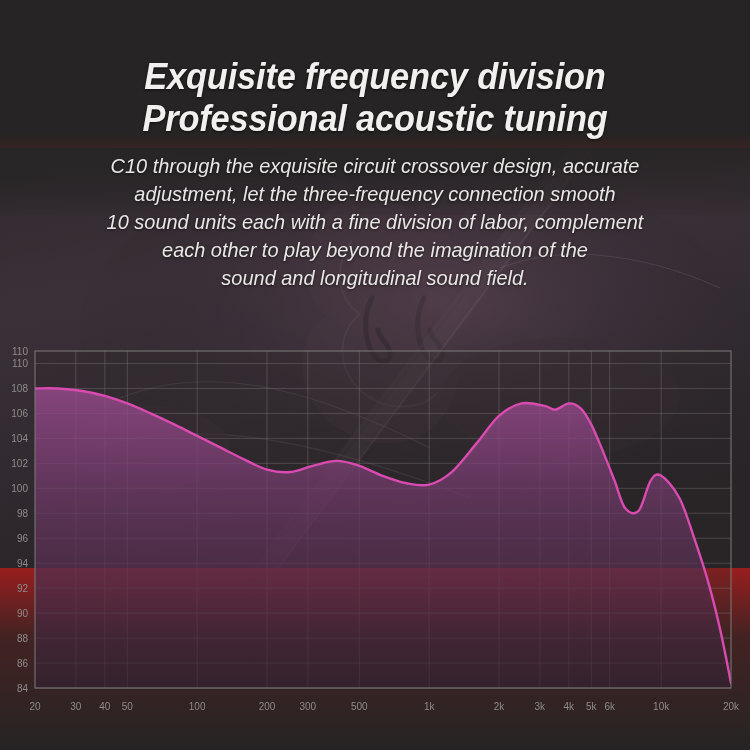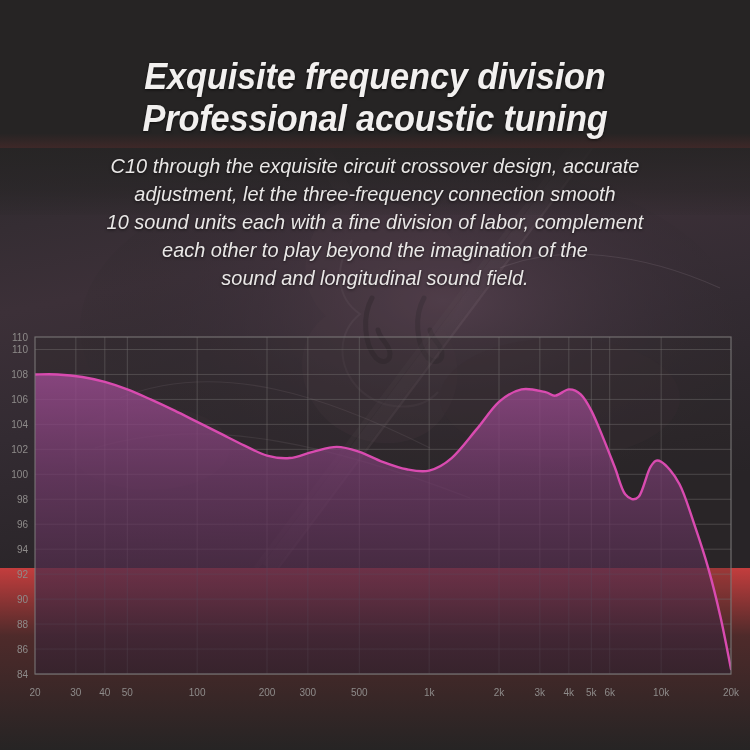--- a/index.html
+++ b/index.html
@@ -10,21 +10,21 @@
     background:#272525;
     overflow:hidden;
     position:relative;
   }
 
   
   #stage {
     position:relative;
     width:750px;
     height:750px;
-    background:#ef4444;
+    background:#b91c1c;
     overflow:hidden;
   }
 
   
   .bg-photo {
     position:absolute;
     left:0; top:148px;
     width:750px; height:420px;
     pointer-events:none;
     opacity:1;
@@ -69,21 +69,21 @@
     line-height:28px;
     color:#e9e7e6;
     text-shadow:0 1px 3px rgba(0,0,0,0.6);
     transform:scaleX(0.95);
   }
   .body-copy div { white-space:nowrap; }
 
   
   #chart-wrap {
     position:absolute;
-    left:0; top:319px;
+    left:0; top:333px;
     width:750px; height:400px;
     z-index:5;
   }
   svg { display:block; }
 
   .ylabel, .xlabel {
     font-family:"Liberation Sans Narrow","Liberation Sans",sans-serif;
     font-size:10px;
     fill:#8e8b8a;
   }

